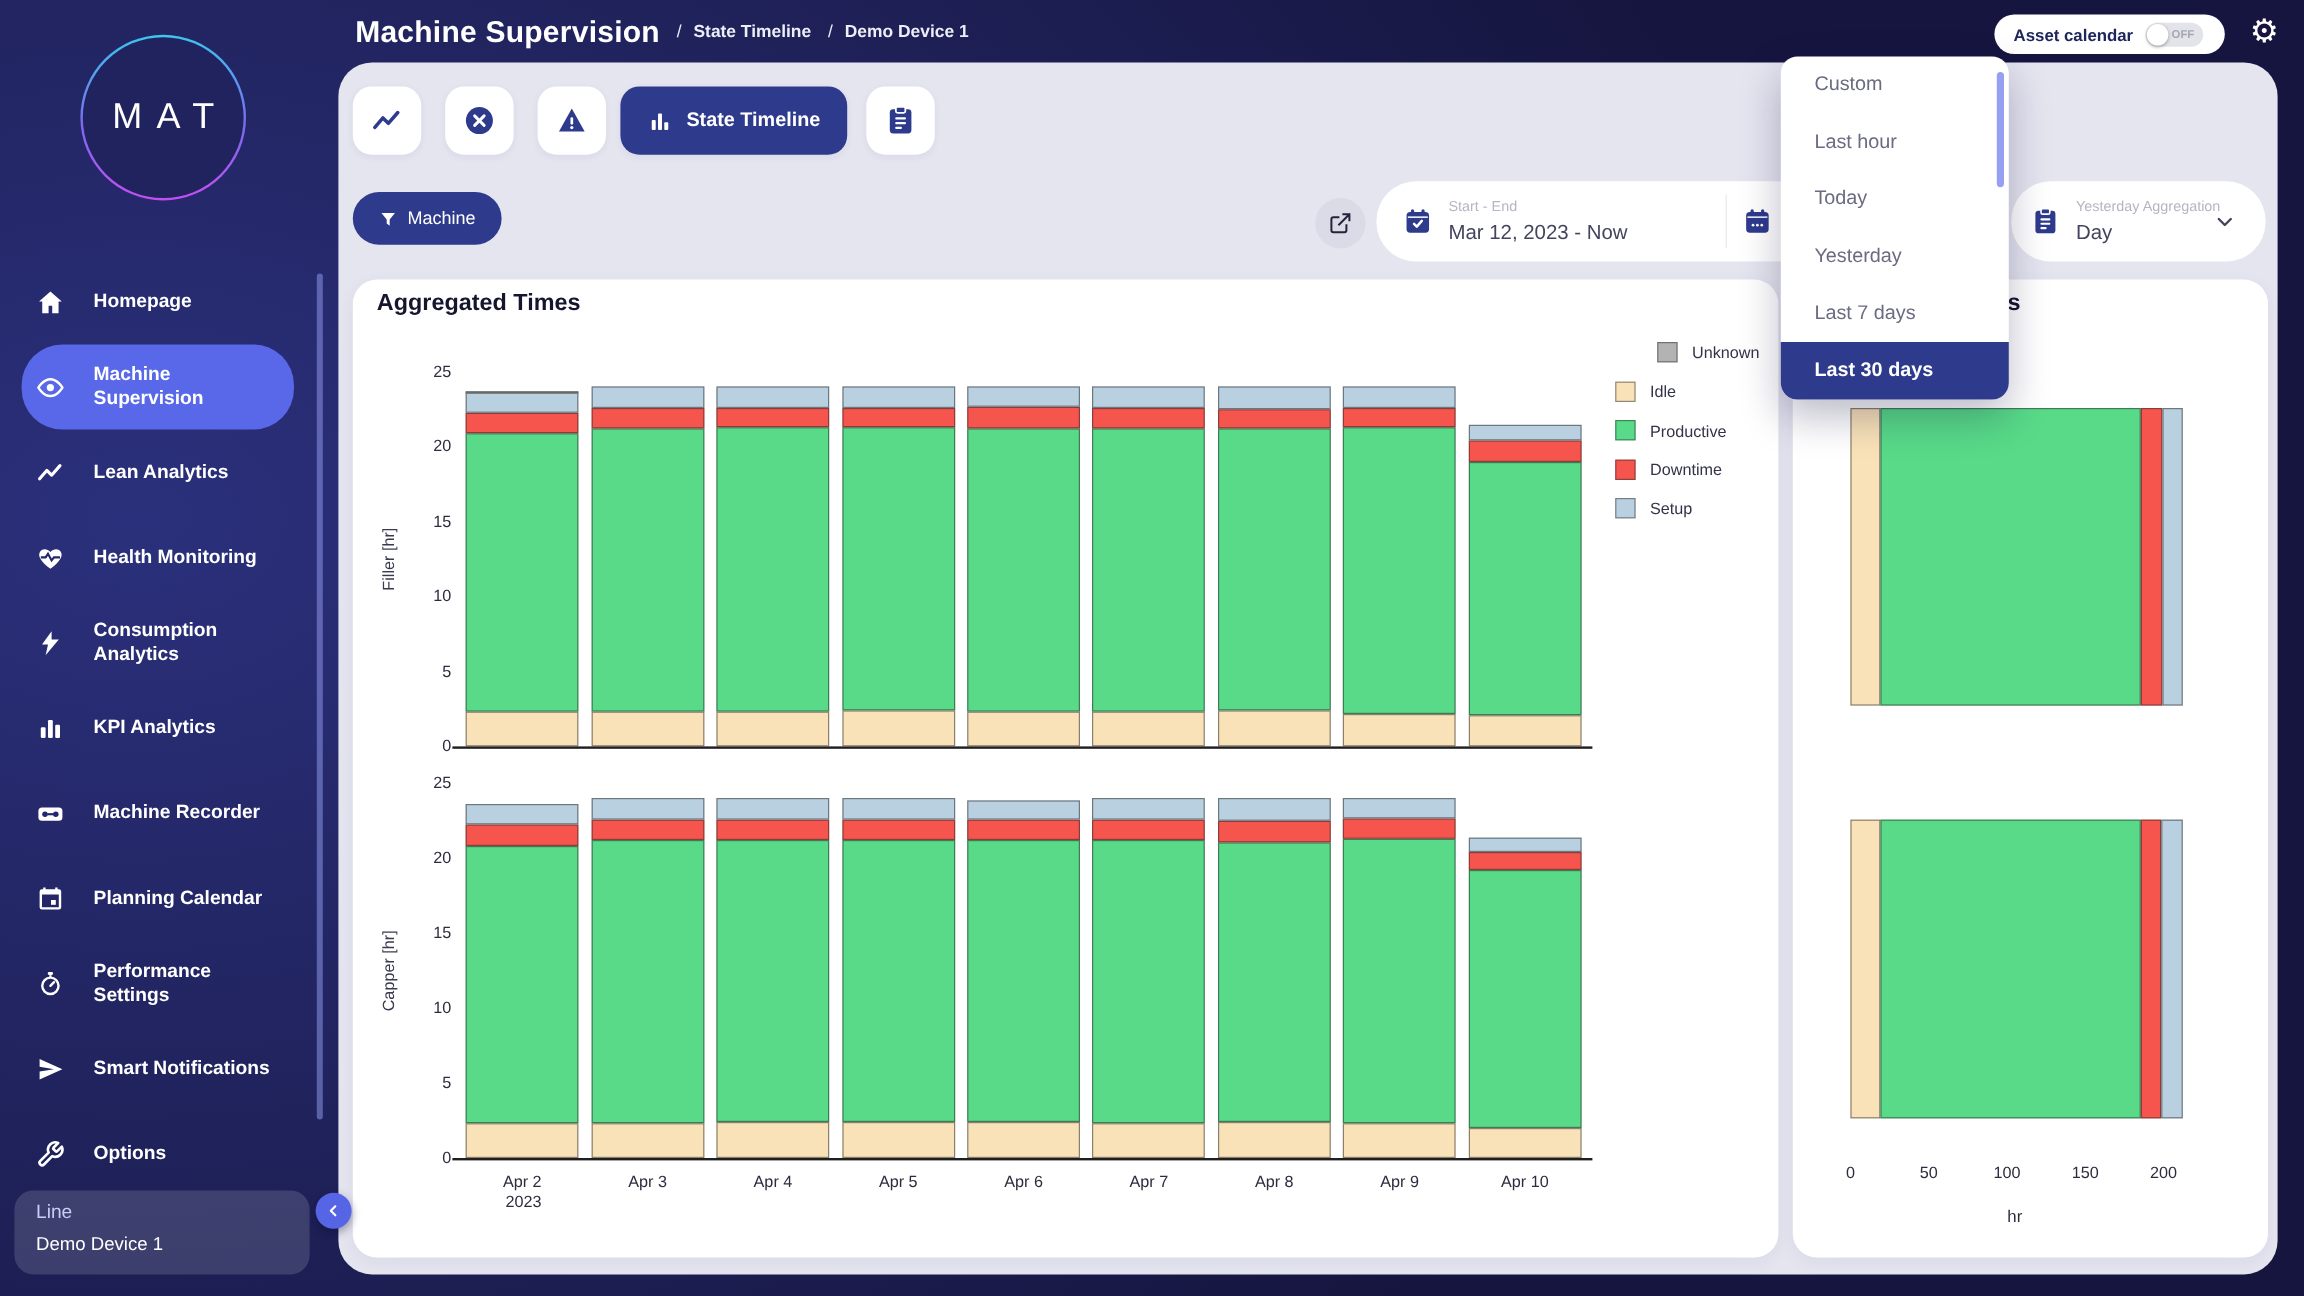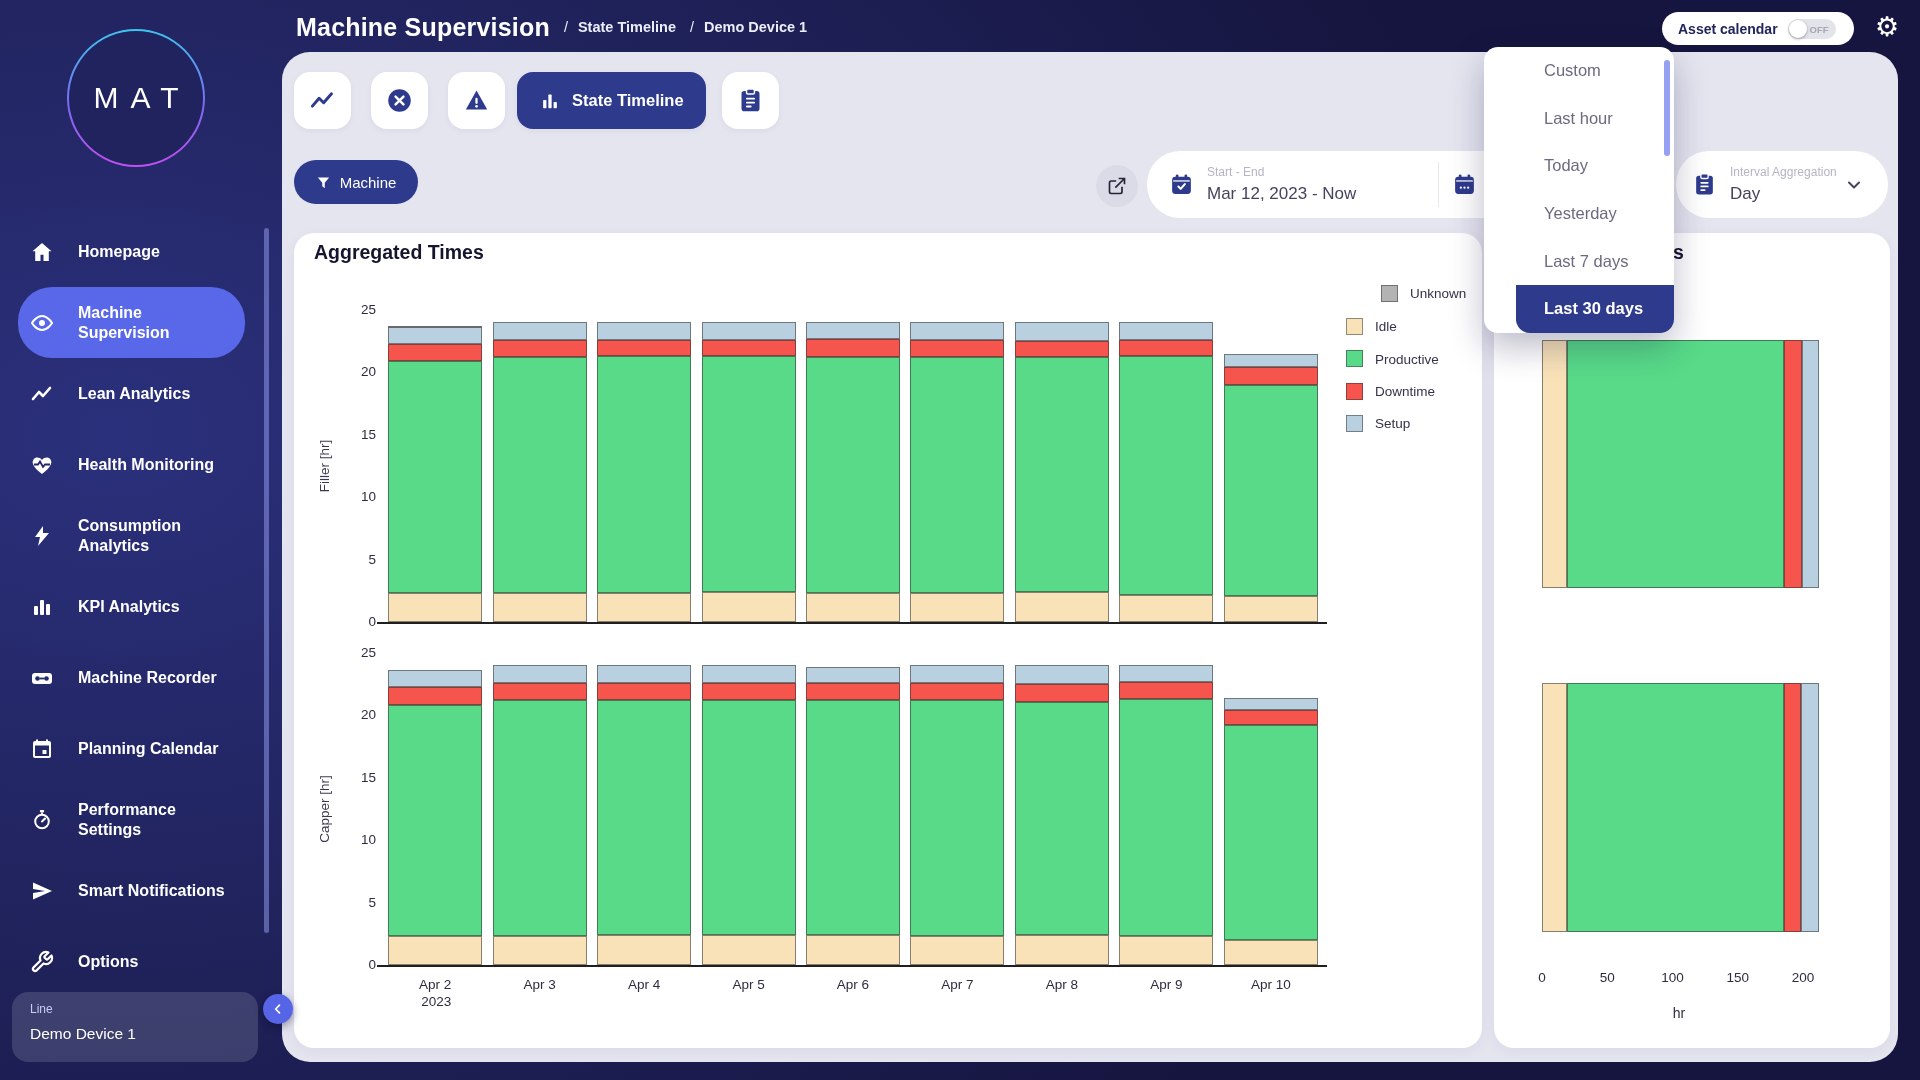--- a/index.html
+++ b/index.html
@@ -23,21 +23,21 @@
   #nav { left:0; top:216px; width:270px; }
   .nav-item { display:flex; align-items:center; gap:24px; min-height:71px;
               margin:0 25px 0 18px; padding-left:12px; color:#fff; cursor:pointer; }
   .nav-item .icon { width:24px; height:24px; color:#fff; }
   .nav-label { font-size:16px; font-weight:700; line-height:1.2; max-width:150px; }
   .nav-item.active { background:#5868e8; border-radius:34px; }
   #side-scroll { left:264px; top:228px; width:5px; height:705px; border-radius:3px;
                  background:rgba(140,150,230,.55); }
   #device-card { left:12px; top:992px; width:246px; height:70px; border-radius:16px;
                  background:rgba(255,255,255,.14); padding:10px 0 0 18px; z-index:30; }
-  #device-card .dc-label { font-size:12px; color:#c9cdf4; }
+  #device-card .dc-label { font-size:16px; color:#c9cdf4; }
   #device-card .dc-value { font-size:15.5px; color:#fff; margin-top:9px; }
   #collapse-btn { left:263px; top:994px; width:30px; height:30px; border-radius:50%;
                   background:#5565e6; z-index:40; display:flex; align-items:center; justify-content:center;
                   box-shadow:0 3px 8px rgba(10,10,40,.4); cursor:pointer; }
   #collapse-btn .icon { width:14px; height:14px; color:#fff; }
 
   
   #header { left:296px; top:0; height:54px; display:flex; align-items:center; gap:14px; }
   #page-title { color:#fff; font-size:25px; font-weight:800; letter-spacing:.2px; }
   .crumb { color:#eceef8; font-size:14.5px; font-weight:600; display:flex; gap:10px; align-items:center; }
@@ -95,21 +95,21 @@
   .ylab { position:absolute; font-size:13.5px; color:#3a3a4e; transform:translate(-50%,-50%) rotate(-90deg); white-space:nowrap; }
   .xlab { position:absolute; font-size:14px; color:#2d2d40; transform:translateX(-50%); }
   .legend-row { position:absolute; display:flex; align-items:center; gap:12px; }
   .legend-swatch { width:17px; height:17px; border:1px solid rgba(45,45,45,.5); }
   .legend-label { font-size:13.5px; color:#33334a; }
 
   
   #date-menu { left:1484px; top:47px; width:190px; height:286px; background:#fff; border-radius:14px;
                box-shadow:0 14px 34px rgba(15,15,60,.28); z-index:60; }
   .menu-item { height:47.6px; display:flex; align-items:center; padding-left:28px;
-               font-size:16.5px; color:#6a6b80; cursor:pointer;margin-left:32px; }
+               font-size:16.5px; color:#6a6b80; cursor:pointer; }
   .menu-item.selected { background:#2e3a8c; color:#fff; font-weight:700; border-radius:0 0 14px 14px; }
   #menu-scroll { position:absolute; right:4px; top:13px; width:6px; height:96px; border-radius:3px;
                  background:#96a0f2; }
 </style>
 </head>
 <body>
 
 <div id="sidebar" class="abs">
   <div id="brand" class="abs">
     <div class="inner">
@@ -301,21 +301,21 @@
   <span class="icon">
       <svg viewBox="0 0 24 24">
         <rect x="4" y="3.5" width="16" height="18" rx="2.5" fill="currentColor"></rect>
         <rect x="8.5" y="1.8" width="7" height="4.4" rx="1.2" fill="currentColor" stroke="#fff" stroke-width="1.3"></rect>
         <rect x="8" y="9.5" width="8" height="1.7" rx=".8" fill="#fff"></rect>
         <rect x="8" y="13" width="8" height="1.7" rx=".8" fill="#fff"></rect>
         <rect x="8" y="16.5" width="5" height="1.7" rx=".8" fill="#fff"></rect>
       </svg>
     </span>
   <span class="fc-text">
-    <div class="fc-label">Interval Aggregation</div>
+    <div class="fc-label">Yesterday Aggregation</div>
     <div class="fc-value">Day</div>
   </span>
   <span class="icon chev">
       <svg viewBox="0 0 24 24">
         <path d="m6 9 6 6 6-6" fill="none" stroke="currentColor" stroke-width="2.4" stroke-linecap="round" stroke-linejoin="round"></path>
       </svg>
     </span>
 </div>
 
 <section id="left-card" class="abs card">

